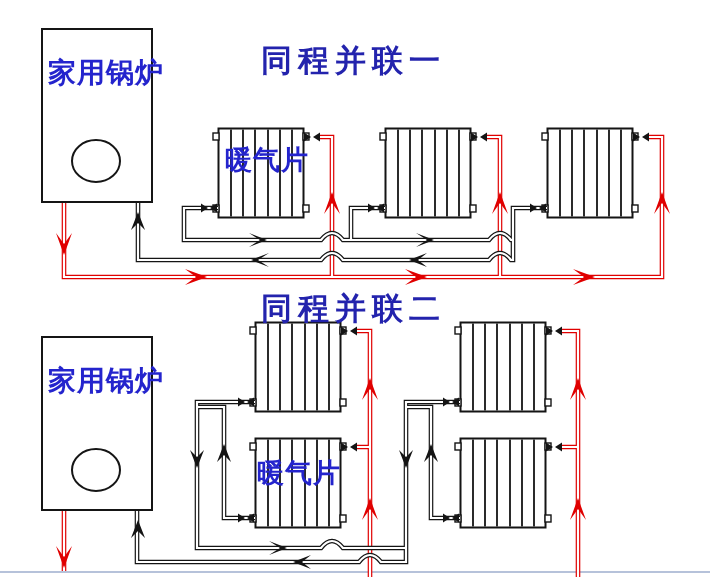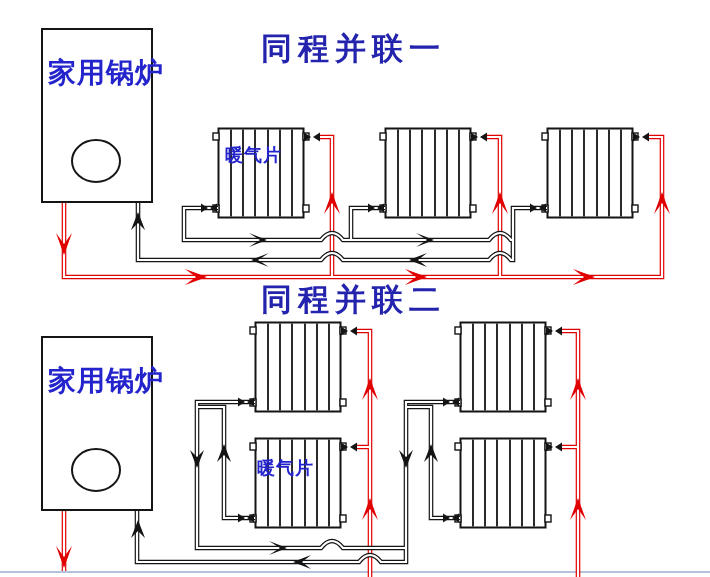--- a/index.html
+++ b/index.html
@@ -4,21 +4,21 @@
 <style>
   html,body{margin:0;padding:0;background:#fff;}
   .stage{
     position:relative;width:710px;height:577px;background:var(--bg,#fff);
     font-family:"Liberation Serif", serif;overflow:hidden;
   }
   .stage svg{position:absolute;left:0;top:0;}
   .lbl{position:absolute;white-space:nowrap;line-height:1.1;font-weight:bold;}
   .title{font-size:31px;letter-spacing:6px;color:var(--title,#2323ad);}
   .boiler-lbl{font-size:28px;letter-spacing:1px;color:var(--label,#2424cd);}
-  .rad-lbl{font-size:18px;letter-spacing:1px;color:var(--label,#2424cd);}
+  .rad-lbl{font-size:27px;letter-spacing:1px;color:var(--label,#2424cd);}
   
   .po{fill:none;stroke-width:4.6;stroke-linecap:butt;stroke-linejoin:miter;}
   .pr{stroke:var(--supply,#e00000);}
   .pk{stroke:var(--return,#141414);}
   .pi{fill:none;stroke:#fff;stroke-width:2.2;stroke-linecap:butt;stroke-linejoin:miter;}
   .ar{fill:var(--supply,#e00000);}
   .ak{fill:var(--return,#141414);}
   .rad-o{fill:#fff;stroke:var(--return,#141414);stroke-width:2;}
   .rad-l{fill:none;stroke:var(--return,#141414);stroke-width:1.8;}
   .stub{fill:#fff;stroke:var(--return,#141414);stroke-width:1.4;}
@@ -158,22 +158,22 @@
   <g>
     <rect class="boiler" x="42" y="29" width="110" height="173"></rect>
     <ellipse class="boiler" cx="96" cy="161" rx="24" ry="21"></ellipse>
   </g>
   <g>
     <rect class="boiler" x="42" y="337" width="110" height="173"></rect>
     <ellipse class="boiler" cx="96" cy="470" rx="24" ry="21"></ellipse>
   </g>
 </svg>
 
-<div class="lbl title" style="left:261px;top:32px;">同程并联一</div>
-<div class="lbl title" style="left:261px;top:283px;">同程并联二</div>
+<div class="lbl title" style="left:261px;top:44px;">同程并联一</div>
+<div class="lbl title" style="left:261px;top:292px;">同程并联二</div>
 
 <div class="lbl boiler-lbl" style="left:48px;top:58px;">家用锅炉</div>
 <div class="lbl boiler-lbl" style="left:48px;top:366px;">家用锅炉</div>
 
 <div class="lbl rad-lbl" style="left:225px;top:146px;">暖气片</div>
 <div class="lbl rad-lbl" style="left:257px;top:459px;">暖气片</div>
 
 </div>
 
 </body></html>

